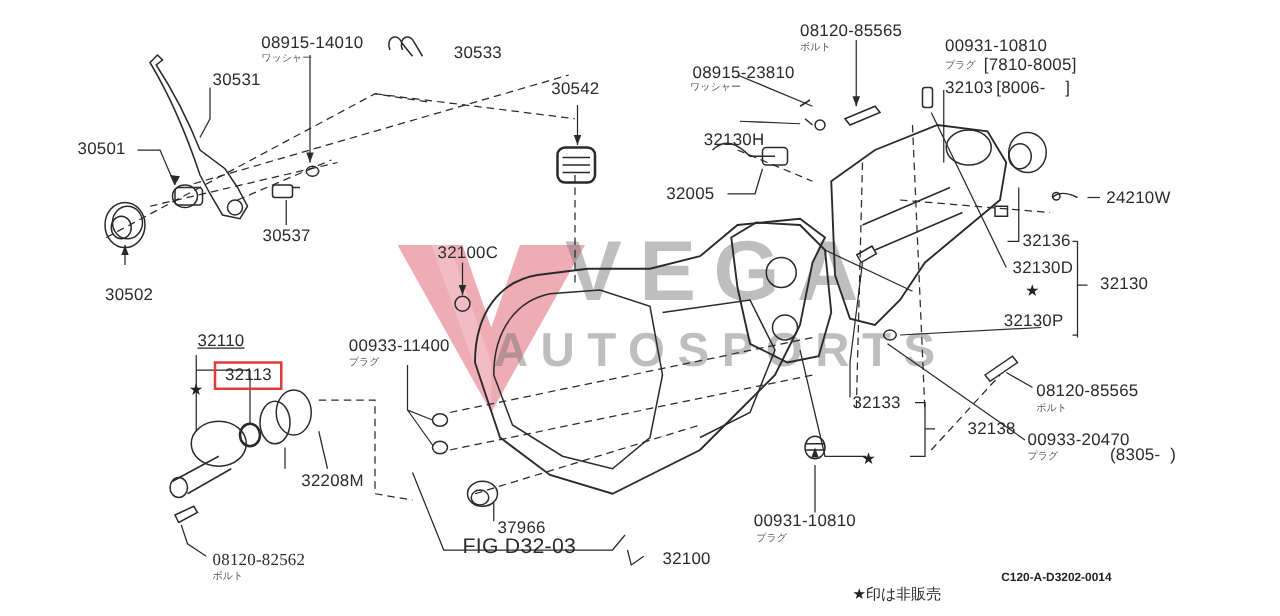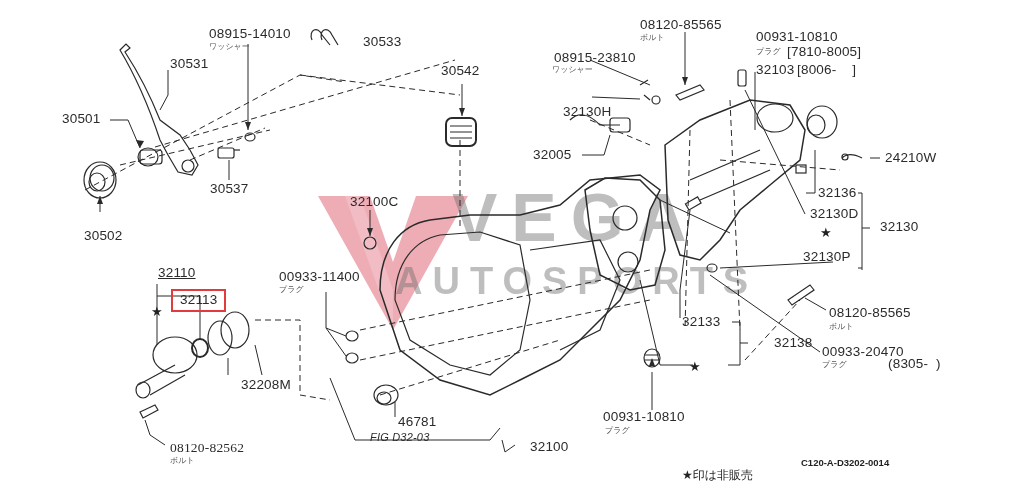--- a/index.html
+++ b/index.html
@@ -219,22 +219,22 @@
   <div class="sub" style="left:279px;top:285px;">プラグ</div>
 
   <div class="lbl" style="left:158px;top:266px;text-decoration:underline;">32110</div>
   <div class="highlight" style="left:171px;top:289px;width:55px;height:23px;"></div>
   <div class="lbl" style="left:180px;top:293px;">32113</div>
 
   <div class="lbl" style="left:241px;top:378px;">32208M</div>
   <div class="lbl" style="left:170px;top:441px;font-family:Liberation Serif, serif;">08120-82562</div>
   <div class="sub" style="left:170px;top:456px;">ボルト</div>
 
-  <div class="lbl" style="left:398px;top:415px;">46781</div>
-  <div class="lbl" style="left:370px;top:430px;font-size:11px;font-style:italic;">FIG D32-03</div>
+  <div class="lbl" style="left:398px;top:415px;">37966</div>
+  <div class="lbl" style="left:370px;top:430px;font-size:17px;">FIG D32-03</div>
   <div class="lbl" style="left:530px;top:440px;">32100</div>
 
   <div class="lbl" style="left:603px;top:410px;">00931-10810</div>
   <div class="sub" style="left:605px;top:426px;">プラグ</div>
 
   <div class="lbl" style="left:682px;top:315px;">32133</div>
   <div class="lbl" style="left:742px;top:336px;margin-left:32px;">32138</div>
 
   <div class="lbl" style="left:829px;top:306px;">08120-85565</div>
   <div class="sub" style="left:829px;top:322px;">ボルト</div>

